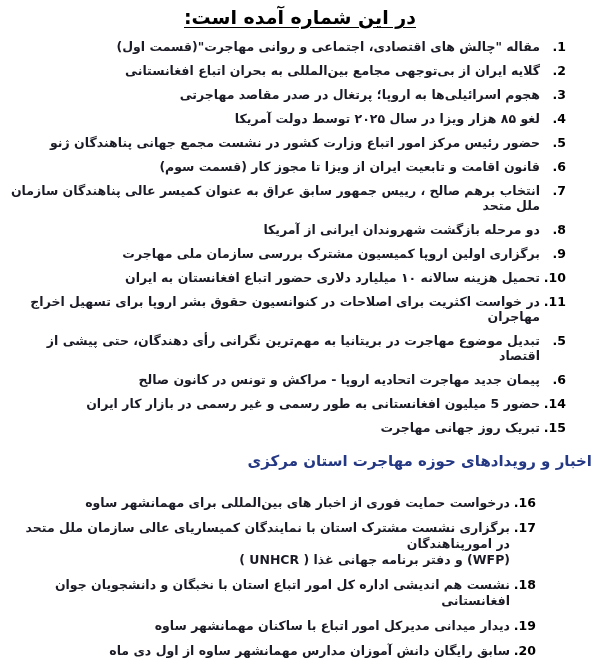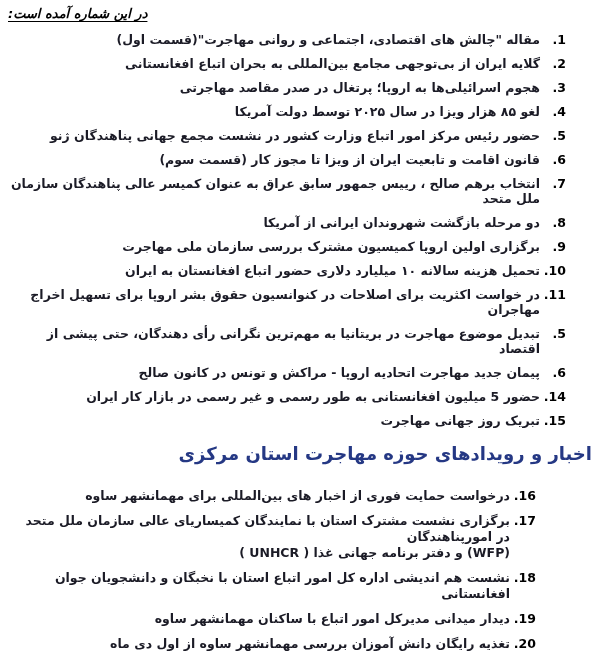--- a/index.html
+++ b/index.html
@@ -7,27 +7,26 @@
     width:600px;height:668px;background:#ffffff;overflow:hidden;
     font-family:"DejaVu Sans", sans-serif;
   }
   .doc{
     direction:rtl;
     padding:6px 8px 0 8px;
     color:#1b1b26;
     font-weight:700;
   }
   .hdr{
-    font-size:13px;
+    font-size:19px;
     color:#000000;
     text-decoration:underline;
     text-underline-offset:3px;
     margin:0 0 11px 0;
-    text-align:left;
-    font-style:italic;
+    text-align:center;
   }
   .list{}
   .toc{padding-left:0;padding-right:26px;}
   .news{padding-right:56px;}
   .row{
     display:flex;
     align-items:flex-start;
     margin-bottom:9px;
   }
   .num{
@@ -43,21 +42,21 @@
     line-height:15px;
   }
   .news .num{line-height:16px;}
   .news .txt{line-height:16px;}
   .l2{
     display:block;
     direction:ltr;
     text-align:right;
   }
   .sec{
-    font-size:18px;
+    font-size:15px;
     line-height:22px;
     margin:15px 0 23px 0;
     text-align:right;
   }
 </style>
 </head>
 <body>
 
 <div class="doc" style="color: rgb(27, 27, 38);">
   <div class="hdr">در این شماره آمده است:</div>
@@ -139,16 +138,16 @@
       <div class="row">
         <span class="num">18.</span>
         <div class="txt">نشست هم اندیشی اداره کل امور اتباع استان با نخبگان  و دانشجویان جوان افغانستانی</div>
       </div>
       <div class="row">
         <span class="num">19.</span>
         <div class="txt">دیدار میدانی مدیرکل امور اتباع با ساکنان مهمانشهر ساوه</div>
       </div>
       <div class="row">
         <span class="num">20.</span>
-        <div class="txt">تغذیه رایگان دانش آموزان بررسی مهمانشهر ساوه از اول دی ماه</div>
+        <div class="txt">سابق رایگان دانش آموزان مدارس مهمانشهر ساوه از اول دی ماه</div>
       </div>
     </div>
 </div>
 
 </body></html>

